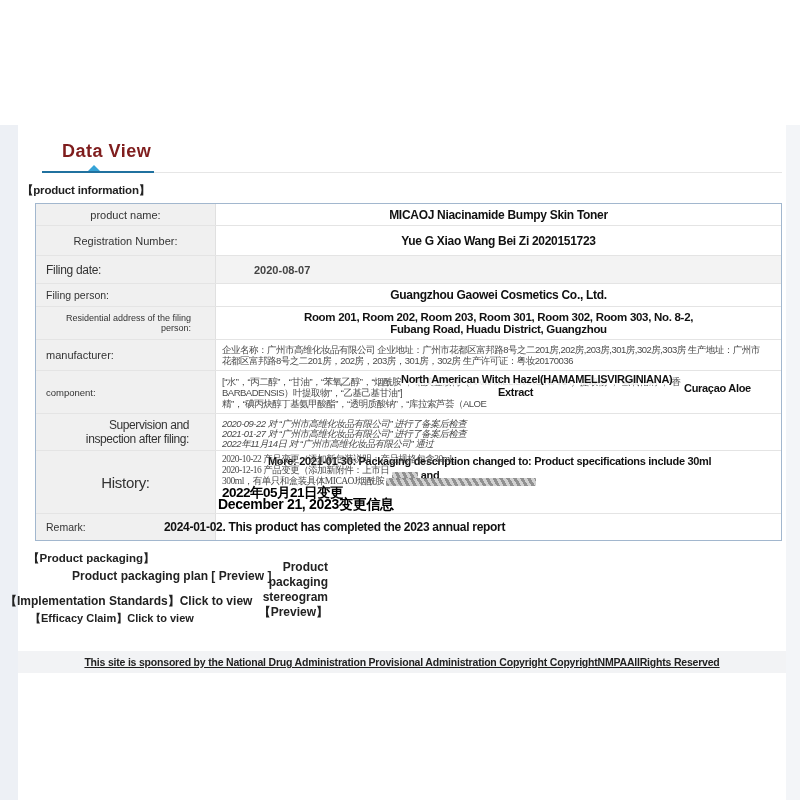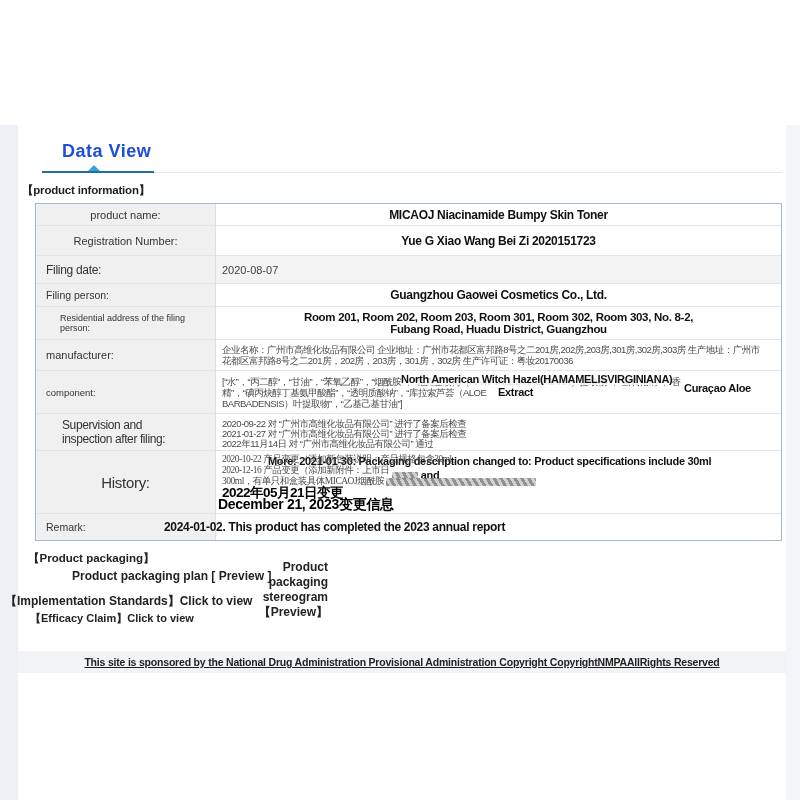--- a/index.html
+++ b/index.html
@@ -5,49 +5,49 @@
   * { margin:0; padding:0; box-sizing:border-box; }
   html,body { background:#fff; }
   body { font-family:"Liberation Sans", sans-serif; color:#1f1f1f; }
   #stage { position:relative; width:800px; height:800px; background:#fff; overflow:hidden; }
 
   .side-strip { position:absolute; top:125px; bottom:0; background:#edf0f5; }
   .side-strip.left  { left:0; width:18px; }
   .side-strip.right { right:0; width:14px; background:#f3f5f8; }
 
   .page-title { position:absolute; left:62px; top:141px; font-size:18px; font-weight:bold;
-                color:#1d4ed8; letter-spacing:0.5px; }
+                color:#7f1d1d; letter-spacing:0.5px; }
   .title-underline-blue { position:absolute; left:42px; top:171px; width:112px; height:2px; background:#20719f; }
   .title-underline-gray { position:absolute; left:154px; top:172px; width:628px; height:1px; background:#e6e6e6; }
   .title-caret { position:absolute; left:88px; top:165px; width:0; height:0;
                  border-left:6px solid transparent; border-right:6px solid transparent;
                  border-bottom:6px solid #35a3d7; }
 
   .section-heading { position:absolute; font-size:11.5px; font-weight:bold; color:#222; letter-spacing:-0.2px; }
   #h-product-info { left:22px; top:183px; }
 
   .info-table { position:absolute; left:35px; top:203px; width:747px; border:1px solid #a2b7ce; background:#fff; }
   .t-row { display:flex; border-bottom:1px solid #e4e4e4; }
   .t-row:last-child { border-bottom:none; }
   .cell-label { width:180px; background:#f0f0f0; border-right:1px solid #e0e0e0;
-                display:flex; align-items:center; justify-content:center; text-align:left;
+                display:flex; align-items:center; justify-content:center; text-align:right;
                 color:#333; padding:2px 10px; }
   .cell-value { flex:1; position:relative; display:flex; flex-direction:column; justify-content:center; padding:2px 6px; }
   .cell-value.center { align-items:center; text-align:center; }
   .cell-value.gray { background:#f3f3f3; }
 
   .lbl-md { font-size:11px; }
   .lbl-lg { font-size:12px; letter-spacing:-0.3px; }
   .lbl-xl { font-size:15px; letter-spacing:-0.3px; }
   .lbl-sm { font-size:9px; }
   .lbl-xs { font-size:9.5px; text-align:left; justify-content:flex-start; }
   .lbl-sup { font-size:12px; letter-spacing:-0.4px; }
 
   .v-en  { font-size:12px; font-weight:bold; letter-spacing:-0.3px; color:#111; }
-  .v-date{ font-size:11px; font-weight:normal; color:#444; }
+  .v-date{ font-size:11px; font-weight:bold; color:#444;margin-left:32px; }
   .v-zh  { font-size:9.5px; color:#4a4a4a; line-height:11px; letter-spacing:-0.5px; white-space:nowrap; overflow:hidden; }
   .ov    { position:absolute; font-weight:bold; color:#111; background:rgba(255,255,255,0.82);
            font-size:11px; letter-spacing:-0.3px; line-height:12px; white-space:nowrap; }
   .smudge{ display:inline-block; height:8px; vertical-align:middle; border-radius:1px; opacity:.85;
            background:repeating-linear-gradient(60deg,#7d7d7d 0 3px,#c9c9c9 3px 6px); }
   .bold-tofu-zh { position:absolute; left:6px; top:33px; font-size:13.5px; font-weight:800; color:#000; letter-spacing:-0.5px; }
   .bold-tofu-en { position:absolute; left:2px; top:45px; font-size:14px; font-weight:700; color:#000; letter-spacing:-0.3px; }
 
   .links { position:absolute; font-weight:bold; color:#222; }
   #pk-heading   { left:28px;  top:551px; font-size:11.5px; }
@@ -122,31 +122,31 @@
       <div class="cell-value">
         <div class="v-zh" data-interactable="false">企业名称：广州市高维化妆品有限公司 企业地址：广州市花都区富邦路8号之二201房,202房,203房,301房,302房,303房 生产地址：广州市</div>
         <div class="v-zh" data-interactable="false">花都区富邦路8号之二201房，202房，203房，301房，302房 生产许可证：粤妆20170036</div>
       </div>
     </div>
 
     <div class="t-row" style="height:43px" data-interactable="false">
       <div class="cell-label lbl-xs" data-interactable="false">component:</div>
       <div class="cell-value" style="justify-content:flex-start; padding-top:5px;">
         <div class="v-zh" data-interactable="false">[“水”，“丙二醇”，“甘油”，“苯氧乙醇”，“烟酰胺”，“北美金缕梅（HAMAMELISVIRGINIANA）提取物”，“氢氧化钠”，“香</div>
+        <div class="v-zh" data-interactable="false">BARBADENSIS）叶提取物”，“乙基己基甘油”]</div>
         <div class="v-zh" data-interactable="false">精”，“碘丙炔醇丁基氨甲酸酯”，“透明质酸钠”，“库拉索芦荟（ALOE</div>
-        <div class="v-zh" data-interactable="false">BARBADENSIS）叶提取物”，“乙基己基甘油”]</div>
         <span class="ov" style="left:185px; top:2px;" data-interactable="false">North American Witch Hazel(HAMAMELISVIRGINIANA)</span>
         <span class="ov" style="left:282px; top:15px;" data-interactable="false">Extract</span>
         <span class="ov" style="left:468px; top:11px;" data-interactable="false">Curaçao Aloe</span>
       </div>
     </div>
 
     <div class="t-row" style="height:37px" data-interactable="false">
       <div class="cell-label lbl-sup" style="padding:2px 26px" data-interactable="false">Supervision and inspection after filing:</div>
-      <div class="cell-value" style="justify-content:flex-end; padding-top:4px;">
+      <div class="cell-value" style="justify-content:flex-end; padding-top:4px;font-style:italic;">
         <div class="v-zh" data-interactable="false">2020-09-22 对 “广州市高维化妆品有限公司” 进行了备案后检查</div>
         <div class="v-zh" data-interactable="false">2021-01-27 对 “广州市高维化妆品有限公司” 进行了备案后检查</div>
         <div class="v-zh" data-interactable="false">2022年11月14日 对 “广州市高维化妆品有限公司” 通过</div>
       </div>
     </div>
 
     <div class="t-row" style="height:63px" data-interactable="false">
       <div class="cell-label lbl-xl" data-interactable="false">History:</div>
       <div class="cell-value history-cell" style="justify-content:flex-start;">
         <div class="v-zh" data-interactable="false">2020-10-22 产品变更（添加新包装说明：产品规格包含30ml、</div>

